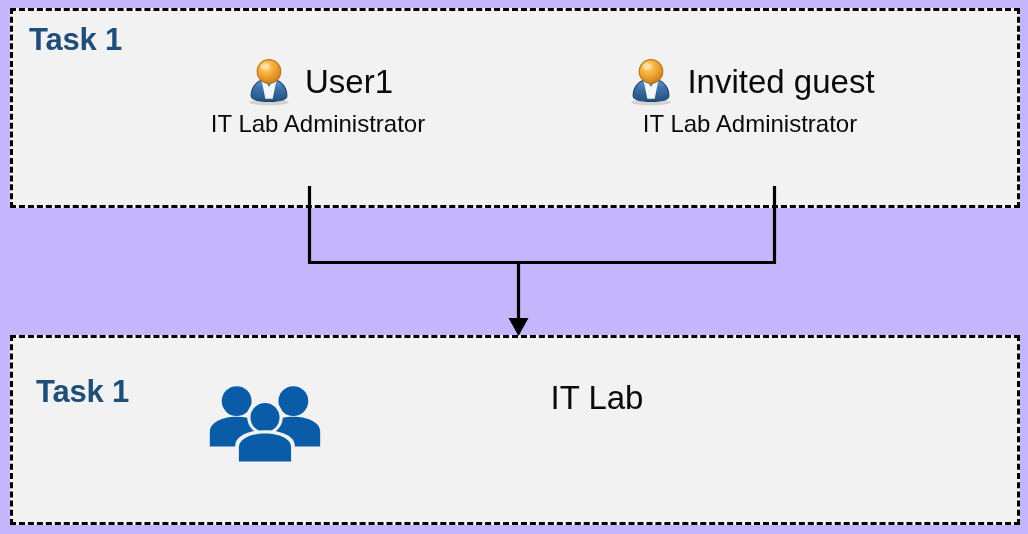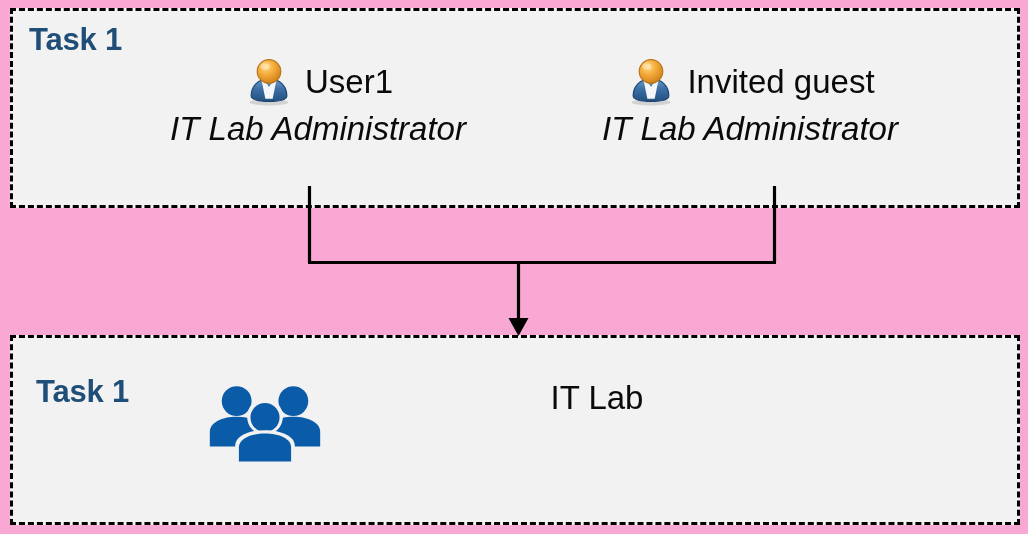--- a/index.html
+++ b/index.html
@@ -8,21 +8,21 @@
     background: #ffffff;
   }
   body {
     font-family: "Liberation Sans", sans-serif;
     -webkit-font-smoothing: antialiased;
   }
   #stage {
     position: relative;
     width: 1028px;
     height: 534px;
-    background: #f9a8d4;
+    background: #c4b5fd;
     overflow: hidden;
   }
 
   
   .task-box {
     position: absolute;
     background: #F2F2F2;
     border: 3px dashed #000000;
     box-sizing: border-box;
   }
@@ -66,25 +66,24 @@
     align-items: center;
     justify-content: center;
     gap: 10px;
   }
   .person-name {
     font-size: 33px;
     color: #0A0A0A;
     white-space: nowrap;
   }
   .person-role {
-    font-size: 33px;
+    font-size: 24px;
     color: #0A0A0A;
     white-space: nowrap;
     margin-top: 1px;
-    font-style: italic;
   }
 
   
   .user-glyph { display:block; width: 52px; height: 52px; flex: 0 0 auto; }
 
   
   #group-block {
     position: absolute;
     left: 205px;
     top: 378px;

